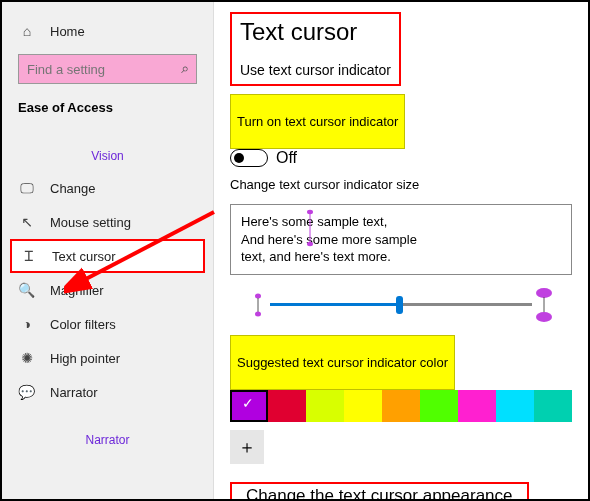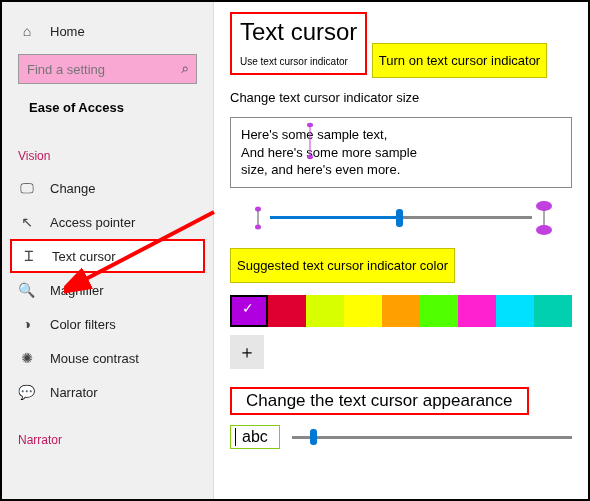--- a/index.html
+++ b/index.html
@@ -3,28 +3,28 @@
 <meta charset="utf-8">
 <style>
   * { box-sizing: border-box; margin: 0; padding: 0; font-family: "Segoe UI", Arial, sans-serif; }
   body { width: 590px; height: 501px; overflow: hidden; border: 2px solid #000; display: flex; background: #fff; }
   .sidebar { width: 262px; background: #f0f0f0; padding: 12px 0 0 0; border-right: 1px solid #ddd; }
   .side-row { display: flex; align-items: center; gap: 14px; padding: 6px 16px; font-size: 13px; color: #222; height: 34px; }
   .side-row .icon { width: 18px; text-align: center; font-size: 14px; color: #444; }
   .search-wrap { margin: 6px 16px 10px 16px; position: relative; }
   .search { width: 100%; height: 30px; border: 1px solid #999; padding: 0 30px 0 8px; font-size: 13px; background: #f9a8d4; }
   .search-icon { position: absolute; right: 8px; top: 6px; font-size: 14px; color: #555; }
-  .ease { font-weight: 600; font-size: 13px; padding: 6px 27px; margin-bottom: 24px; }
-  .cat { font-size: 12px; color: #be185d; padding: 4px 16px; margin-bottom: 4px; }
+  .ease { font-weight: 600; font-size: 13px; padding: 6px 16px; margin-bottom: 24px; }
+  .cat { font-size: 12px; color: #6d28d9; padding: 4px 16px; margin-bottom: 4px; text-align: center; }
   .selected { border: 2px solid #ff0000; background: #fff; margin: 0 8px; padding: 4px 8px; }
   .main { flex: 1; padding: 10px 16px 0 16px; position: relative; }
   .title-box { border: 2px solid #ff0000; padding: 4px 8px 6px 8px; display: inline-block; margin-bottom: 8px; }
   .title-box h1 { font-weight: 300; font-size: 24px; }
-  .title-box p { font-size: 10px; margin-top: 10px; }
-  .hl { background: #ffff00; display: inline-block; padding: 9px 6px; font-size: 13px; margin-bottom: 12px; border: 1px solid #c0c000; text-align: center; }
+  .title-box p { font-size: 14px; margin-top: 16px; }
+  .hl { background: #ffff00; display: inline-block; padding: 19px 6px; font-size: 13px; margin-bottom: 0; border: 1px solid #c0c000; text-align: center; }
   .toggle { display: flex; align-items: center; gap: 8px; margin-bottom: 10px; }
   .toggle-sw { width: 38px; height: 18px; border: 1.5px solid #000; border-radius: 10px; position: relative; background: #fff; }
   .toggle-sw::after { content: ''; position: absolute; width: 10px; height: 10px; border-radius: 50%; background: #000; top: 2.5px; left: 3px; }
   .label { font-size: 13px; margin-bottom: 12px; }
   .preview { border: 1px solid #888; padding: 8px 10px; font-size: 13px; line-height: 1.35; margin-bottom: 10px; position: relative; }
   .slider-row { position: relative; height: 40px; margin-bottom: 10px; }
   .track { position: absolute; top: 18px; left: 40px; right: 40px; height: 3px; background: #888; }
   .track-fill { position: absolute; top: 18px; left: 40px; width: 130px; height: 3px; background: #0078d4; }
   .thumb { position: absolute; width: 7px; height: 18px; background: #0078d4; border-radius: 3px; top: 11px; left: 166px; }
   .ind-small { position: absolute; left: 22px; top: 8px; }
@@ -58,59 +58,63 @@
   </div>
   <div class="ease">Ease of Access</div>
   <div class="cat">Vision</div>
 
   <div class="side-row">
     <span class="icon">🖵</span>
     <span>Change</span>
   </div>
   <div class="side-row">
     <span class="icon">↖</span>
-    <span>Access pointer</span>
+    <span>Mouse setting</span>
   </div>
   <div class="side-row selected">
     <span class="icon">Ꮖ</span>
     <span>Text cursor</span>
   </div>
   <div class="side-row">
     <span class="icon">🔍</span>
     <span>Magnifier</span>
   </div>
   <div class="side-row">
     <span class="icon">◑</span>
     <span>Color filters</span>
   </div>
   <div class="side-row">
     <span class="icon">✺</span>
-    <span>Mouse contrast</span>
+    <span>High pointer</span>
   </div>
   <div class="side-row">
     <span class="icon">💬</span>
     <span>Narrator</span>
   </div>
 
   <div class="cat" style="margin-top:20px">Narrator</div>
 </div>
 
 <div class="main">
   <div class="title-box">
     <h1>Text cursor</h1>
     <p>Use text cursor indicator</p>
   </div>
 
   <div class="hl">Turn on text cursor indicator</div>
+  <div class="toggle">
+    <div class="toggle-sw"></div>
+    <span>Off</span>
+  </div>
 
   <div class="label">Change text cursor indicator size</div>
   <div class="preview">
     <span>Here's some sample text,</span><br>
     <span>And here's some more sample</span><br>
-    <span>size, and here's even more.</span>
+    <span>text, and here's text more.</span>
     <svg width="10" height="40" style="position:absolute;left:74px;top:4px">
       <ellipse cx="5" cy="3" rx="3" ry="2.2" fill="#c040e0"></ellipse>
       <line x1="5" y1="5" x2="5" y2="33" stroke="#c040e0" stroke-width="1"></line>
       <ellipse cx="5" cy="35" rx="3" ry="2.2" fill="#c040e0"></ellipse>
     </svg>
   </div>
 
   <div class="slider-row">
     <svg class="ind-small" width="12" height="24">
       <ellipse cx="6" cy="3" rx="3" ry="2.5" fill="#c040e0"></ellipse>

